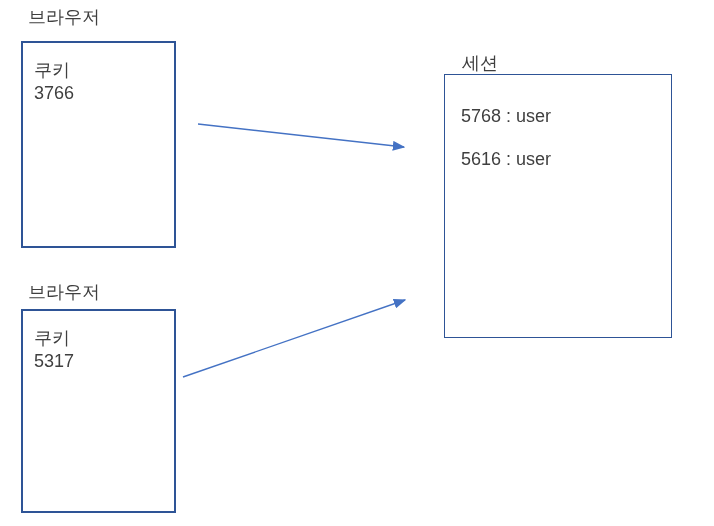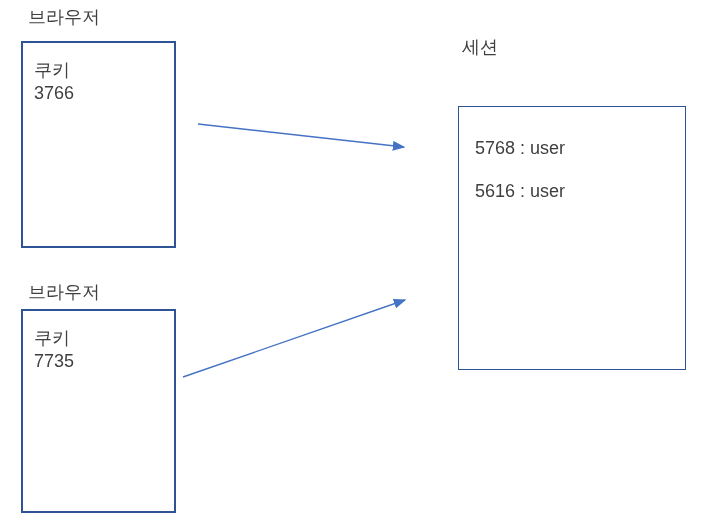--- a/index.html
+++ b/index.html
@@ -80,25 +80,25 @@
     <div class="box-text">
       <div>쿠키</div>
       <div>3766</div>
     </div>
   </div>
 
   <div class="shape-label" style="left:28px; top:281px;">브라우저</div>
   <div class="box browser-box" style="left:21px; top:309px; width:155px; height:204px;">
     <div class="box-text">
       <div>쿠키</div>
-      <div>7735</div>
+      <div>5317</div>
     </div>
   </div>
 
-  <div class="shape-label" style="left:462px; top:36px;">세션</div>
-  <div class="box session-box" style="left:458px; top:74px; width:228px; height:264px;margin-top:32px;">
+  <div class="shape-label" style="left:462px; top:52px;">세션</div>
+  <div class="box session-box" style="left:444px; top:74px; width:228px; height:264px;">
     <div class="session-text">
       <div>5768 : user</div>
       <div>5616 : user</div>
     </div>
   </div>
 
 </div>
 
 </body></html>

